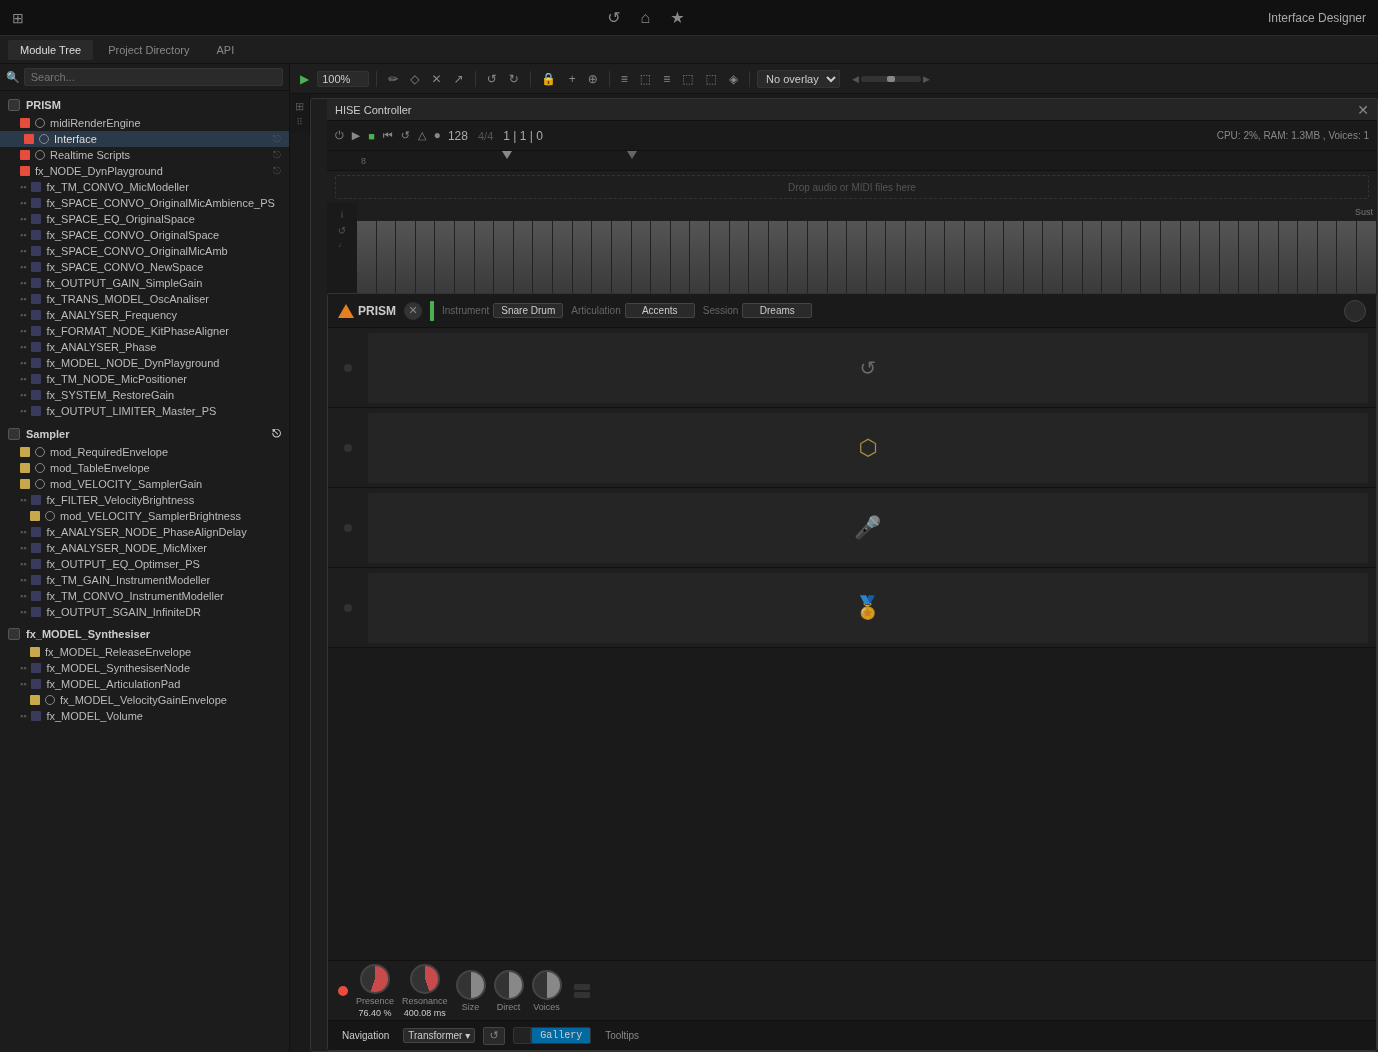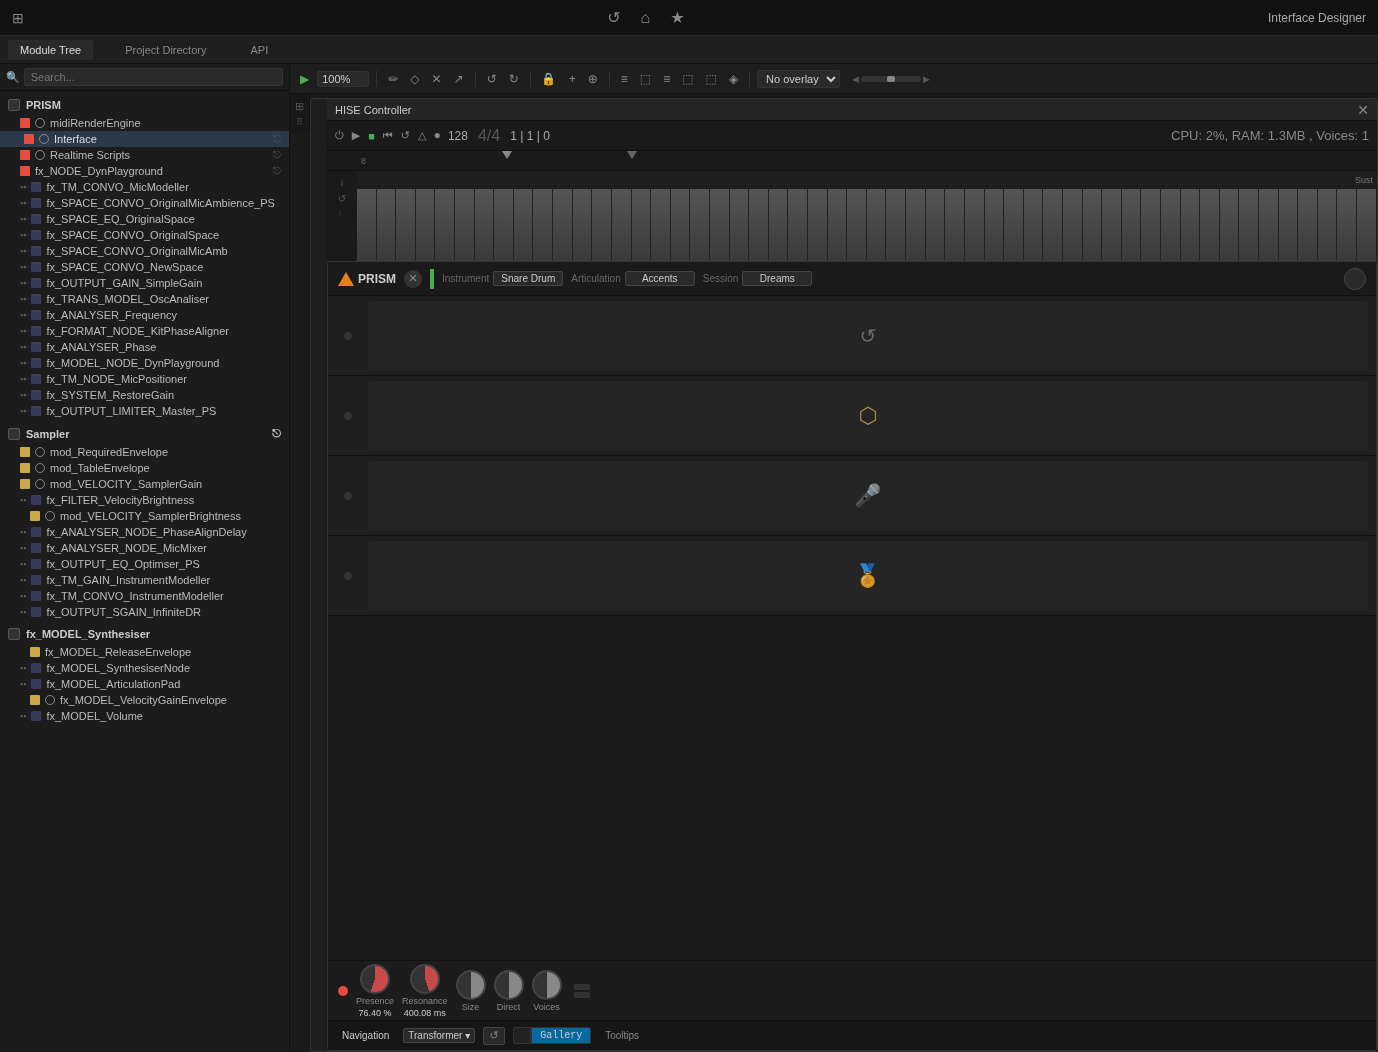--- a/index.html
+++ b/index.html
@@ -31,21 +31,21 @@
     .top-bar-right { color: #aaa; font-size: 12px; }
 
     
     .tabs-bar {
       background: #1e1e1e;
       height: 28px;
       display: flex;
       align-items: center;
       padding: 0 8px;
       border-bottom: 1px solid #111;
-      gap: 20px;
+      gap: 3px;
     }
     .tab-item {
       padding: 4px 12px;
       cursor: pointer;
       color: #888;
       font-size: 11px;
       border-radius: 2px;
     }
     .tab-item.active {
       color: #ddd;
@@ -236,21 +236,21 @@
       gap: 8px;
       border-bottom: 1px solid #111;
       height: 30px;
     }
     .hise-header-btn {
       color: #888; font-size: 11px; cursor: pointer;
     }
     .hise-header-btn.green { color: #4caf50; }
     .hise-status {
       margin-left: auto;
-      font-size: 13px;
+      font-size: 10px;
       color: #888;
     }
     .hise-bpm { font-size: 12px; color: #aaa; }
     .hise-time { font-size: 12px; color: #aaa; }
 
     .hise-body {
       flex: 1;
       display: flex;
       flex-direction: column;
       overflow: hidden;
@@ -776,36 +776,39 @@
 
         <div class="hise-header">
           <span class="hise-header-btn">⏻</span>
           <span class="hise-header-btn">▶</span>
           <span class="hise-header-btn green">■</span>
           <span class="hise-header-btn">⏮</span>
           <span class="hise-header-btn">↺</span>
           <span class="hise-header-btn">△</span>
           <span class="hise-header-btn">⏺</span>
           <span class="hise-bpm">128</span>
-          <span style="font-size:16px;color:#555;margin:8px 2px;">
+          <span style="font-size:11px;color:#555;margin:8px 2px;">
             <span>4</span>/<span>4</span>
           </span>
           <span class="hise-time">1 | 1 | 0</span>
           <span class="hise-status">CPU: 2%, RAM: 1.3MB , Voices: 1</span>
         </div>
 
         <div class="hise-body">
 
           <div style="height:20px;background:#1a1a1a;border-bottom:1px solid #111;display:flex;align-items:center;padding:0 8px;position:relative;">
             <span style="font-size:9px;color:#666;position:absolute;left:34px;">8</span>
 
             <div style="position:absolute;left:175px;top:0;width:0;height:0;border-left:5px solid transparent;border-right:5px solid transparent;border-top:8px solid #888;"></div>
             <div style="position:absolute;left:300px;top:0;width:0;height:0;border-left:5px solid transparent;border-right:5px solid transparent;border-top:8px solid #666;"></div>
           </div>
 
+          <div class="midi-drop-zone" style="margin:4px 8px;">
+            <span>Drop audio or MIDI files here</span>
+          </div>
 
           <div class="piano-section">
             <div class="piano-left-controls">
               <span class="piano-ctrl-icon">ℹ</span>
               <span class="piano-ctrl-icon">↺</span>
               <span class="piano-ctrl-icon" style="font-size:8px;">♩</span>
             </div>
             <div class="piano-roll">
               <div style="position:absolute;right:4px;top:4px;font-size:9px;color:#777;">Sust</div>
               <div style="position:absolute;right:4px;bottom:4px;font-size:9px;color:#777;">Sub</div>

